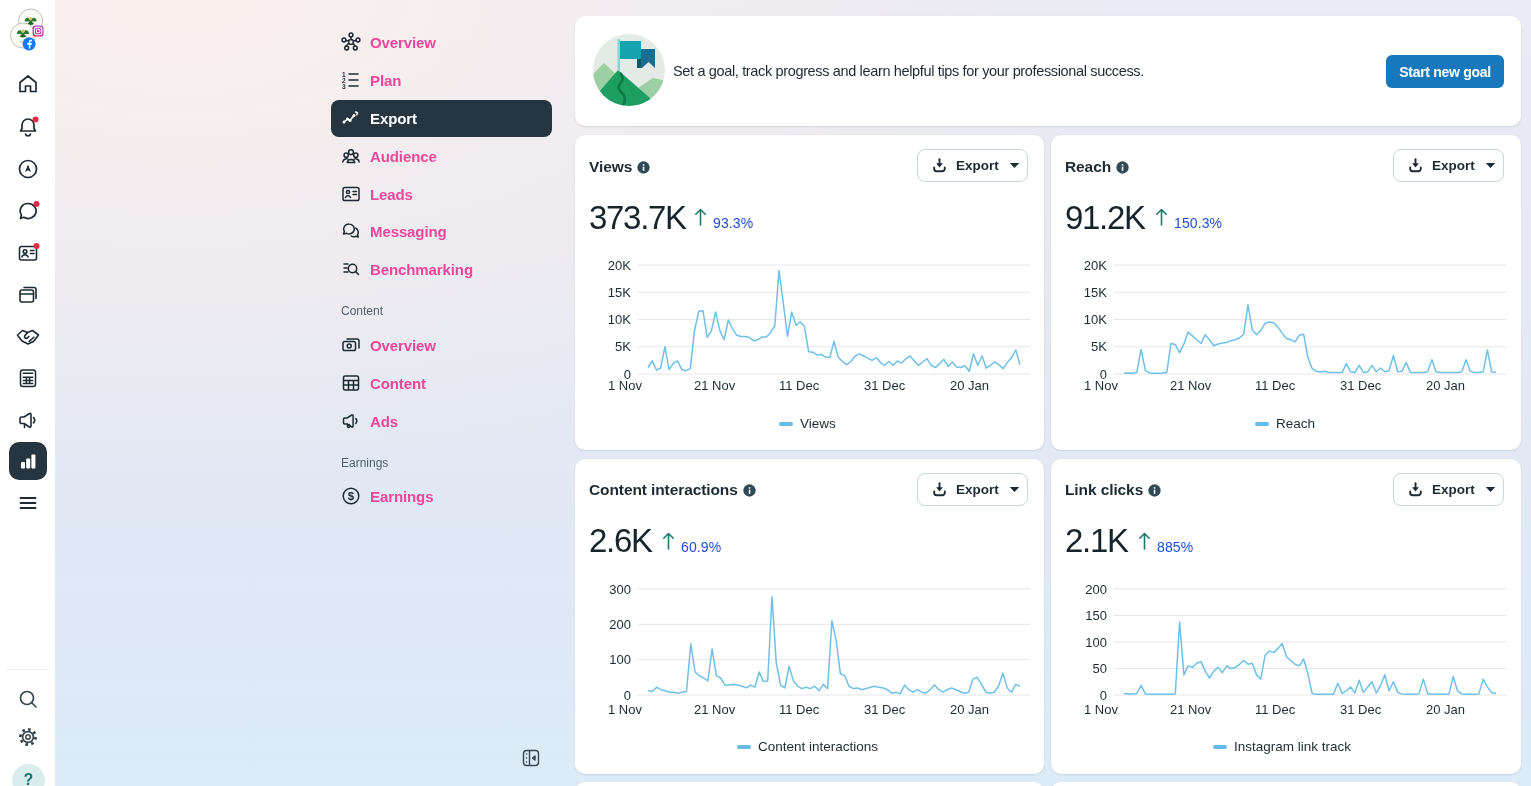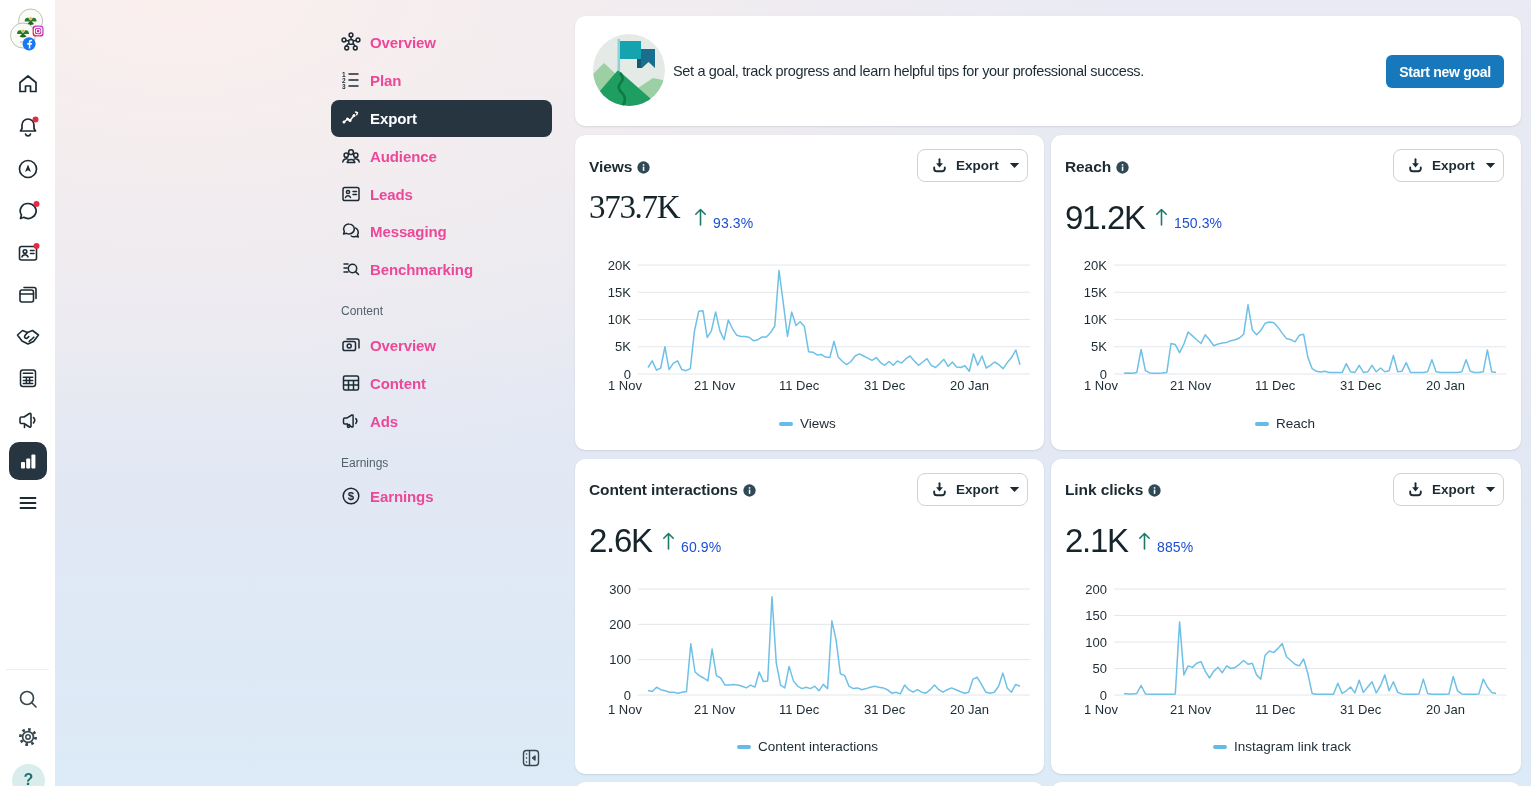--- a/index.html
+++ b/index.html
@@ -337,21 +337,21 @@
       </g>
       <path d="M5.1 6.2 H11.9 L8.5 10.4 Z" fill="#1c2b33"></path>
       <path d="M3.2 10.5 v1.2 a2.6 2.6 0 0 0 2.6 2.6 h5.4 a2.6 2.6 0 0 0 2.6-2.6 v-1.2" fill="none" stroke="#1c2b33" stroke-width="1.9" stroke-linecap="round"></path>
     </svg>
 <b>Export</b>
 <svg width="11" height="7" viewBox="0 0 11 7" style="margin-left:10px">
       <path d="M0.8 1 L5.5 6 L10.2 1 Z" fill="#1c2b33"></path>
     </svg>
 </div>
 
-<div class="big" style="left:589px;top:189px;font-family:Liberation Serif, serif;">373.7K</div>
+<div class="big" style="left:589px;top:199px;">373.7K</div>
 <div class="pct" style="left:693px;top:207px;"><svg width="15" height="20" viewBox="0 0 15 20" fill="none" stroke="#1d7a6b" stroke-width="1.6" stroke-linecap="round" stroke-linejoin="round">
       <path d="M7.5 18 V2.5 M2.8 7.2 L7.5 2.5 L12.2 7.2"></path>
     </svg></div>
 <div class="pct" style="left:713px;top:214.5px;">93.3%</div>
 <div class="big" style="left:1065px;top:199px;">91.2K</div>
 <div class="pct" style="left:1154px;top:207px;"><svg width="15" height="20" viewBox="0 0 15 20" fill="none" stroke="#1d7a6b" stroke-width="1.6" stroke-linecap="round" stroke-linejoin="round">
       <path d="M7.5 18 V2.5 M2.8 7.2 L7.5 2.5 L12.2 7.2"></path>
     </svg></div>
 <div class="pct" style="left:1174px;top:214.5px;">150.3%</div>
 <div class="big" style="left:589px;top:522px;">2.6K</div>

